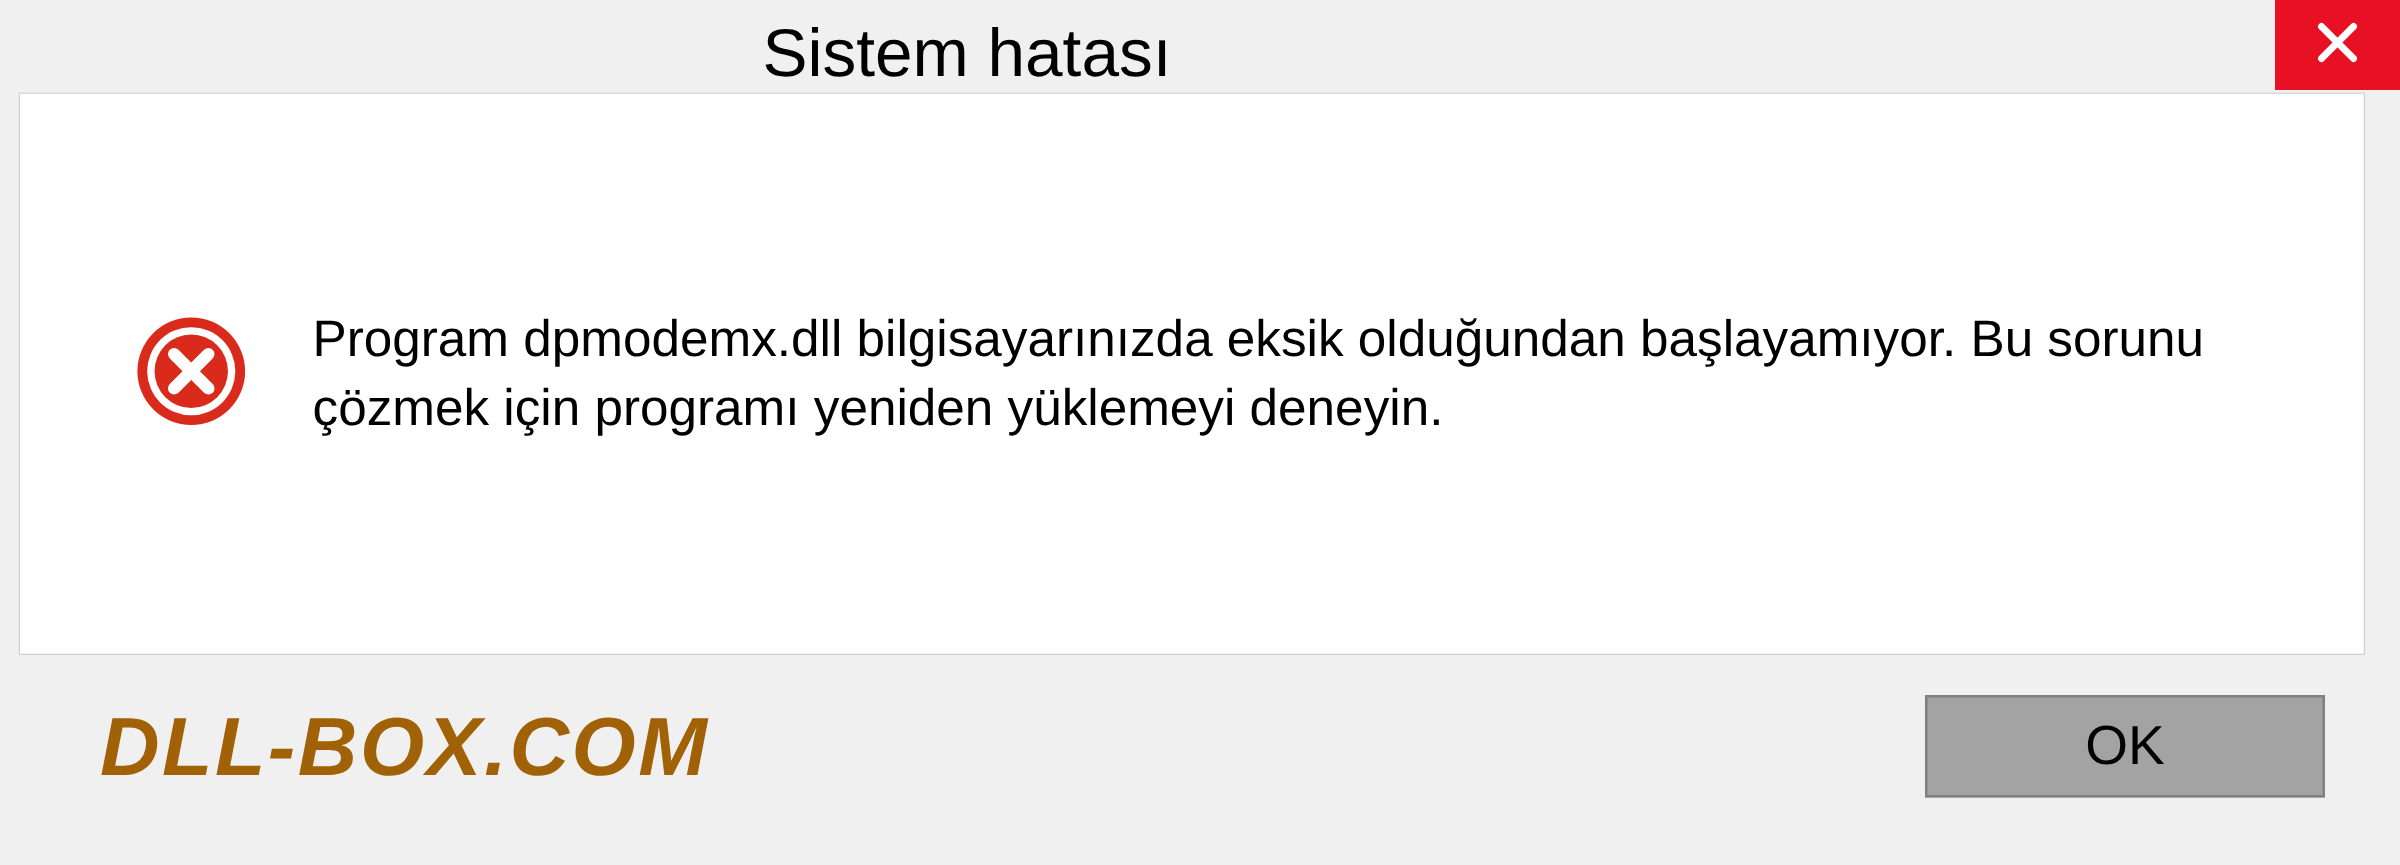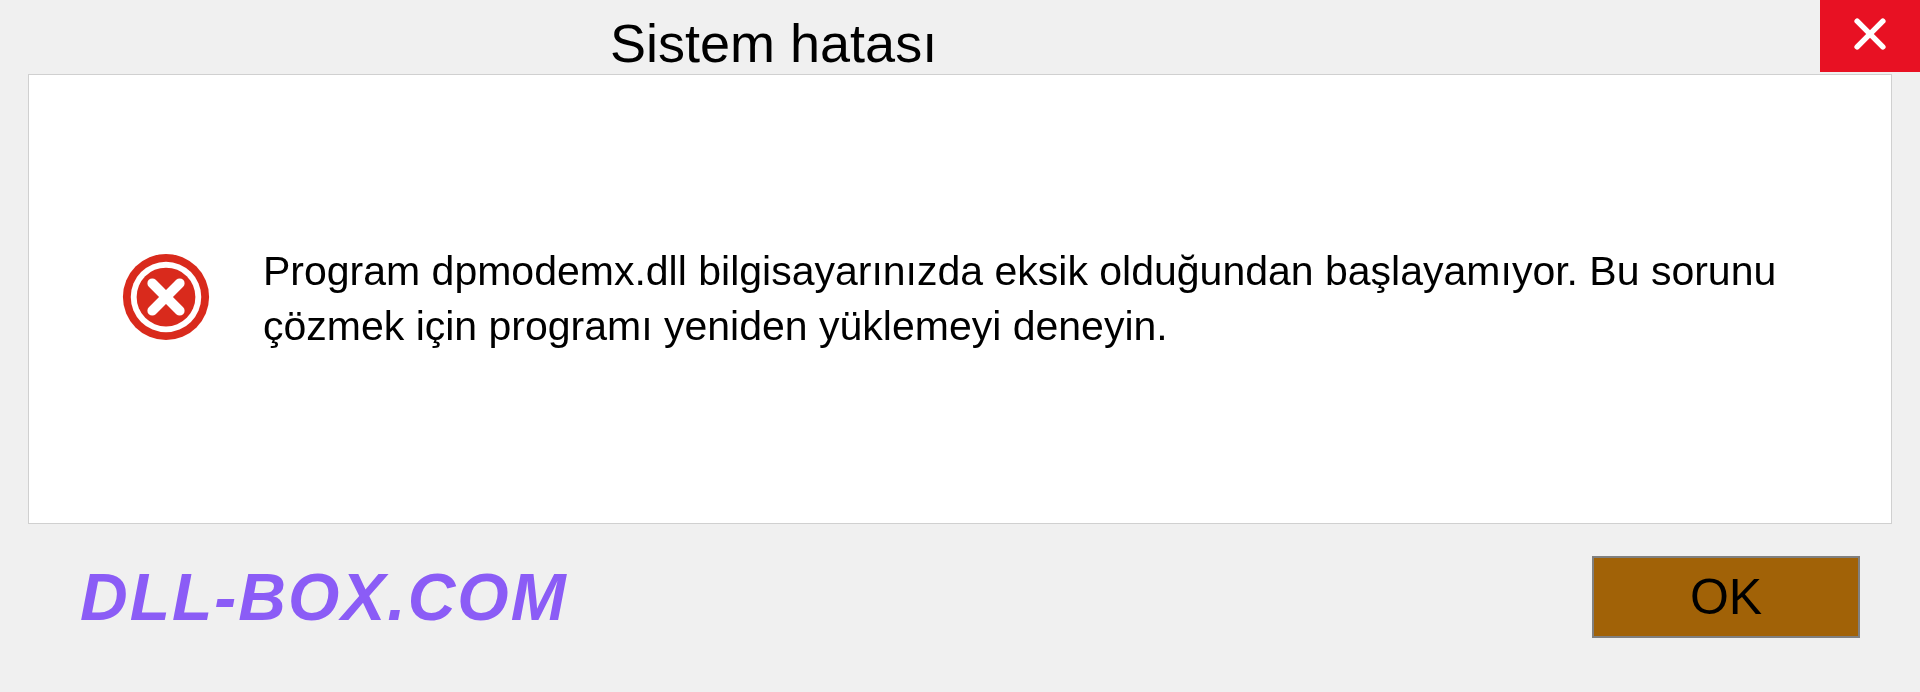--- a/index.html
+++ b/index.html
@@ -52,21 +52,21 @@
     }
     
     .close-button svg {
       width: 44px;
       height: 44px;
     }
     
     .content-panel {
       background: #ffffff;
       border: 1px solid #d0d0d0;
-      margin: 0 28px 28px 28px;
+      margin: 0 28px 28px 15px;
       flex: 1;
       display: flex;
       align-items: center;
       padding: 0 60px 0 90px;
     }
     
     .error-icon {
       flex-shrink: 0;
       margin-right: 50px;
     }
@@ -87,31 +87,31 @@
       display: flex;
       align-items: center;
       justify-content: space-between;
       padding: 0 60px 50px 80px;
       height: 140px;
     }
     
     .watermark {
       font-size: 66px;
       font-weight: 800;
-      color: #8b5cf6;
+      color: #a16207;
       font-style: italic;
       letter-spacing: 2px;
     }
     
     .ok-button {
-      width: 268px;
+      width: 320px;
       height: 82px;
-      background: #a16207;
+      background: #a3a3a3;
       border: 2px solid #808080;
-      font-size: 50px;
+      font-size: 44px;
       font-family: inherit;
       color: #000;
       cursor: pointer;
       display: flex;
       align-items: center;
       justify-content: center;
     }
   </style>
 </head>
 <body>

